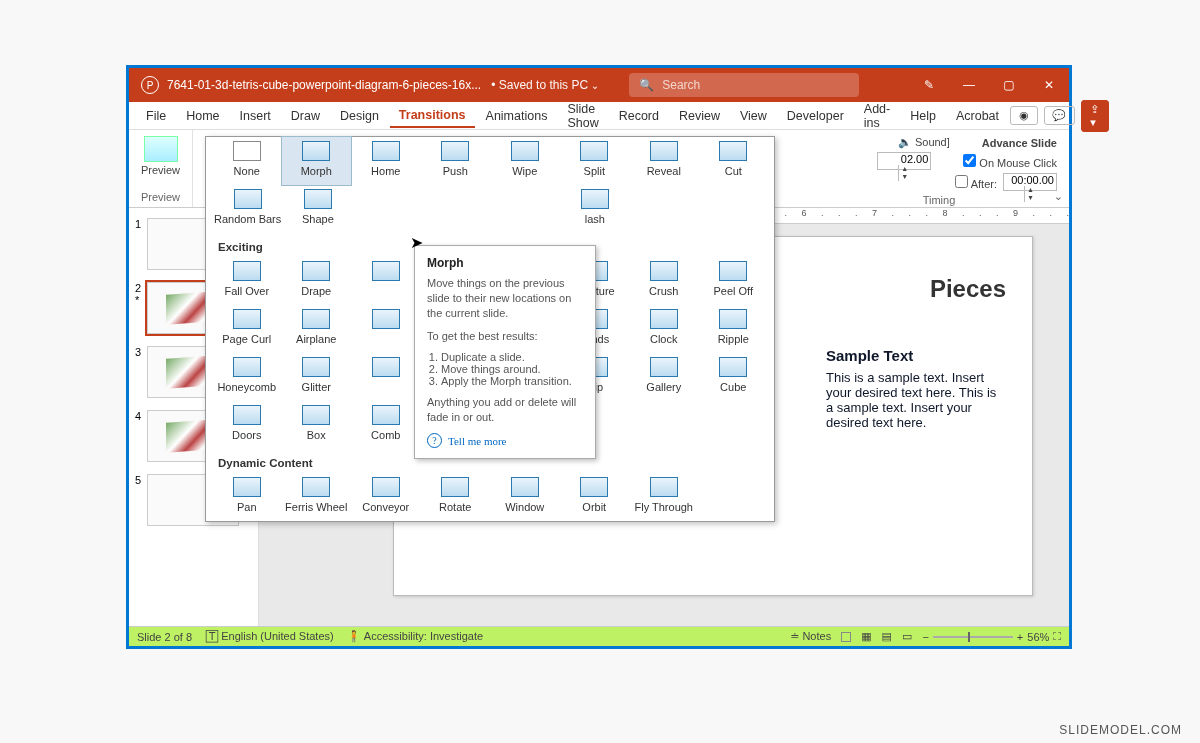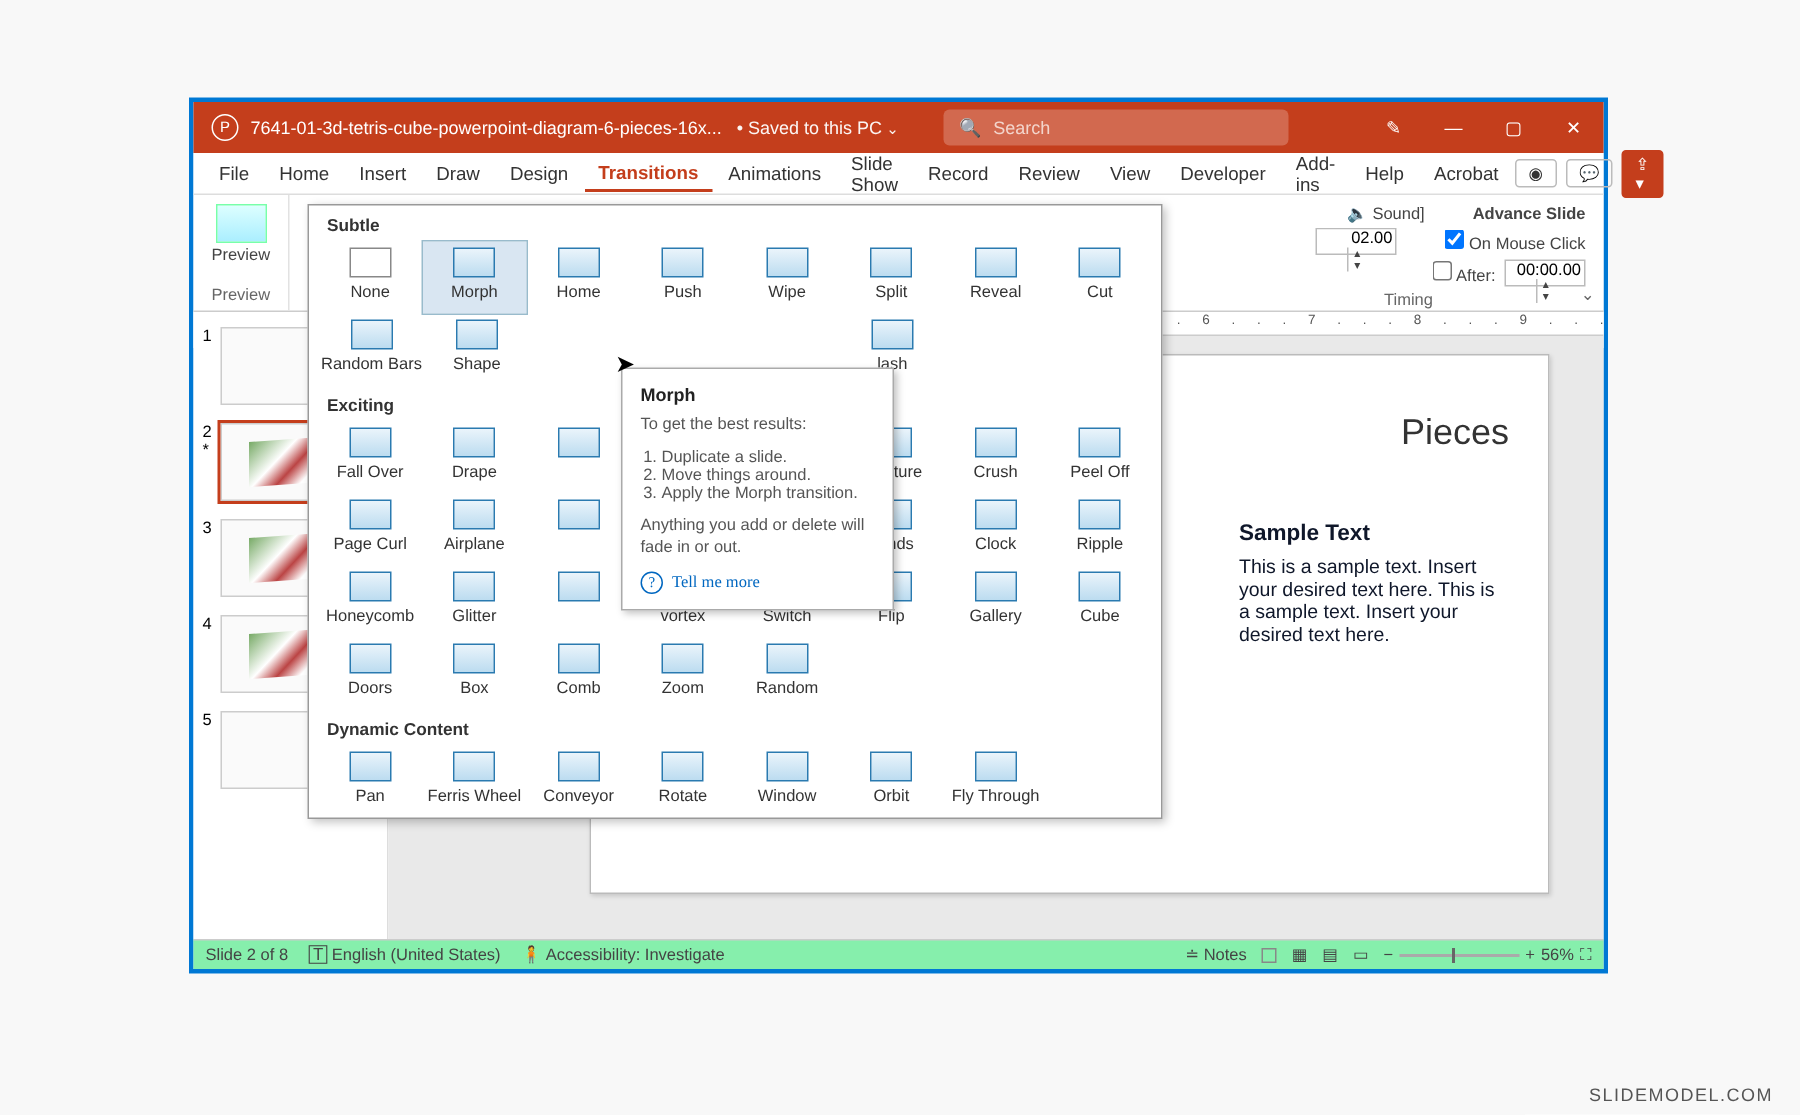--- a/index.html
+++ b/index.html
@@ -32,39 +32,39 @@
   .thumbs { position:absolute; left:0; top:140px; bottom:20px; width:130px; border-right:1px solid #ddd; background:#fff; overflow:hidden; padding-top:4px;}
   .thumb { display:flex; gap:6px; padding:6px; align-items:flex-start; font-size:11px;}
   .thumb.sel .tslide { outline:2px solid #c43e1c;}
   .tslide { width:92px; height:52px; border:1px solid #ccc; background:#fafafa; position:relative;}
   .cubeimg { position:absolute; left:20%; top:20%; width:55%; height:60%; background:
     linear-gradient(135deg,#7a6,#fff 40%,#b44 60%,#fff 80%);
     transform: skewY(-4deg);}
   .canvas { position:absolute; left:130px; right:0; top:140px; bottom:20px; background:#e9e9e9;}
   .ruler { height:16px; background:#fff; border-bottom:1px solid #ccc; font-size:9px; color:#555; letter-spacing:6px; padding-left:280px; white-space:nowrap; overflow:hidden;}
   .slide { position:absolute; left:134px; top:28px; width:640px; height:360px; background:#fff; border:1px solid #bbb; box-shadow:1px 1px 3px rgba(0,0,0,.15);}
-  .slide h2 { position:absolute; right:26px; top:38px; font-size:24px; font-weight:400; color:#333;}
+  .slide h2 { position:absolute; right:26px; top:38px; font-size:24px; font-weight:700; color:#333;}
   .slide .sub { position:absolute; right:26px; top:110px; width:180px; font-size:13px; color:#0f172a;}
   .slide .sub b { font-weight:700; display:block; margin-bottom:6px; font-size:15px;}
   .gallery { position:absolute; left:76px; top:68px; width:570px; background:#fff; border:1px solid #999; box-shadow:2px 2px 6px rgba(0,0,0,.25); font-size:11.5px; z-index:50;}
   .gallery .section { font-weight:700; padding:8px 12px 4px; color:#333;}
   .gallery .grid { display:grid; grid-template-columns:repeat(8,1fr); padding:0 6px;}
   .gitem { display:flex; flex-direction:column; align-items:center; padding:4px 2px 8px; cursor:default;}
   .gitem.sel { background:#d9e6f2; outline:1px solid #9bc;}
   .gicon { width:28px; height:20px; border:1px solid #2a7ab0; background:linear-gradient(#eaf4fb,#bcdcf0); margin-bottom:4px;}
   .gicon.none { border:1px solid #888; background:#fff;}
   .glabel { font-size:11px; color:#333; white-space:nowrap;}
   .tooltip { position:absolute; left:208px; top:108px; width:182px; background:#fff; border:1px solid #aaa; box-shadow:2px 2px 5px rgba(0,0,0,.25); padding:10px 12px; font-size:11px; color:#555; z-index:60;}
   .tooltip h4 { font-size:12px; color:#222; margin-bottom:6px; font-weight:700;}
   .tooltip p { margin-bottom:8px; line-height:1.35;}
   .tooltip ol { margin:0 0 8px 14px;}
   .tooltip .tm { color:#0067c0; display:flex; align-items:center; gap:6px; margin-top:6px;font-family:Liberation Serif, serif;}
   .tooltip .tm::before { content:"?"; border:1px solid #0067c0; border-radius:50%; width:13px; height:13px; display:inline-flex; align-items:center; justify-content:center; font-size:10px;}
   .cursor { position:absolute; left:204px; top:96px; z-index:70; font-size:16px; color:#000;}
-  .status { position:absolute; left:0; right:0; bottom:0; height:20px; background:#86efac; border-top:1px solid #ccc; display:flex; align-items:center; font-size:11px; color:#444; padding:0 8px; gap:14px;}
+  .status { position:absolute; left:0; right:0; bottom:0; height:20px; background:#bef264; border-top:1px solid #ccc; display:flex; align-items:center; font-size:11px; color:#444; padding:0 8px; gap:14px;}
   .status .zb { display:inline-block; width:10px; height:10px; border:1px solid #888;}
   .status .right { margin-left:auto; display:flex; align-items:center; gap:10px;}
   .zoom { display:flex; align-items:center; gap:4px;}
   .zoomtrack { width:80px; height:2px; background:#aaa; position:relative;}
   .zoomtrack::after { content:""; position:absolute; left:44%; top:-4px; width:2px; height:10px; background:#666;}
   .watermark { position:absolute; right:18px; bottom:6px; font-size:12px; letter-spacing:1px; color:#555;}
   .autorow { height:24px; display:flex; align-items:center; font-size:11px; padding-left:8px; background:#fff;}
 </style>
 </head>
 <body>
@@ -182,21 +182,20 @@
     <div class="slide">
       <h2>Pieces</h2>
       <div class="sub">
         <b>Sample Text</b>
         <span>This is a sample text.  Insert your desired text here. This is a sample text.  Insert your desired text here.</span>
       </div>
     </div>
   </div>
 
   <div class="gallery">
-    <div class="section">Subtle</div>
     <div class="grid" id="g-subtle1">
         <div class="gitem">
           <div class="gicon none"></div>
           <div class="glabel">None</div>
         </div>
         <div class="gitem sel">
           <div class="gicon"></div>
           <div class="glabel">Morph</div>
         </div>
         <div class="gitem">
@@ -423,20 +422,21 @@
         </div>
         <div class="gitem">
           <div class="gicon"></div>
           <div class="glabel">Fly Through</div>
         </div>
         <div></div>
       </div>
 
     <div class="tooltip">
       <h4>Morph</h4>
+      <p>Move things on the previous slide to their new locations on the current slide.</p>
       <p>To get the best results:</p>
       <ol>
         <li>Duplicate a slide.</li>
         <li>Move things around.</li>
         <li>Apply the Morph transition.</li>
       </ol>
       <p>Anything you add or delete will fade in or out.</p>
       <div class="tm">Tell me more</div>
     </div>
     <div class="cursor">➤</div>

